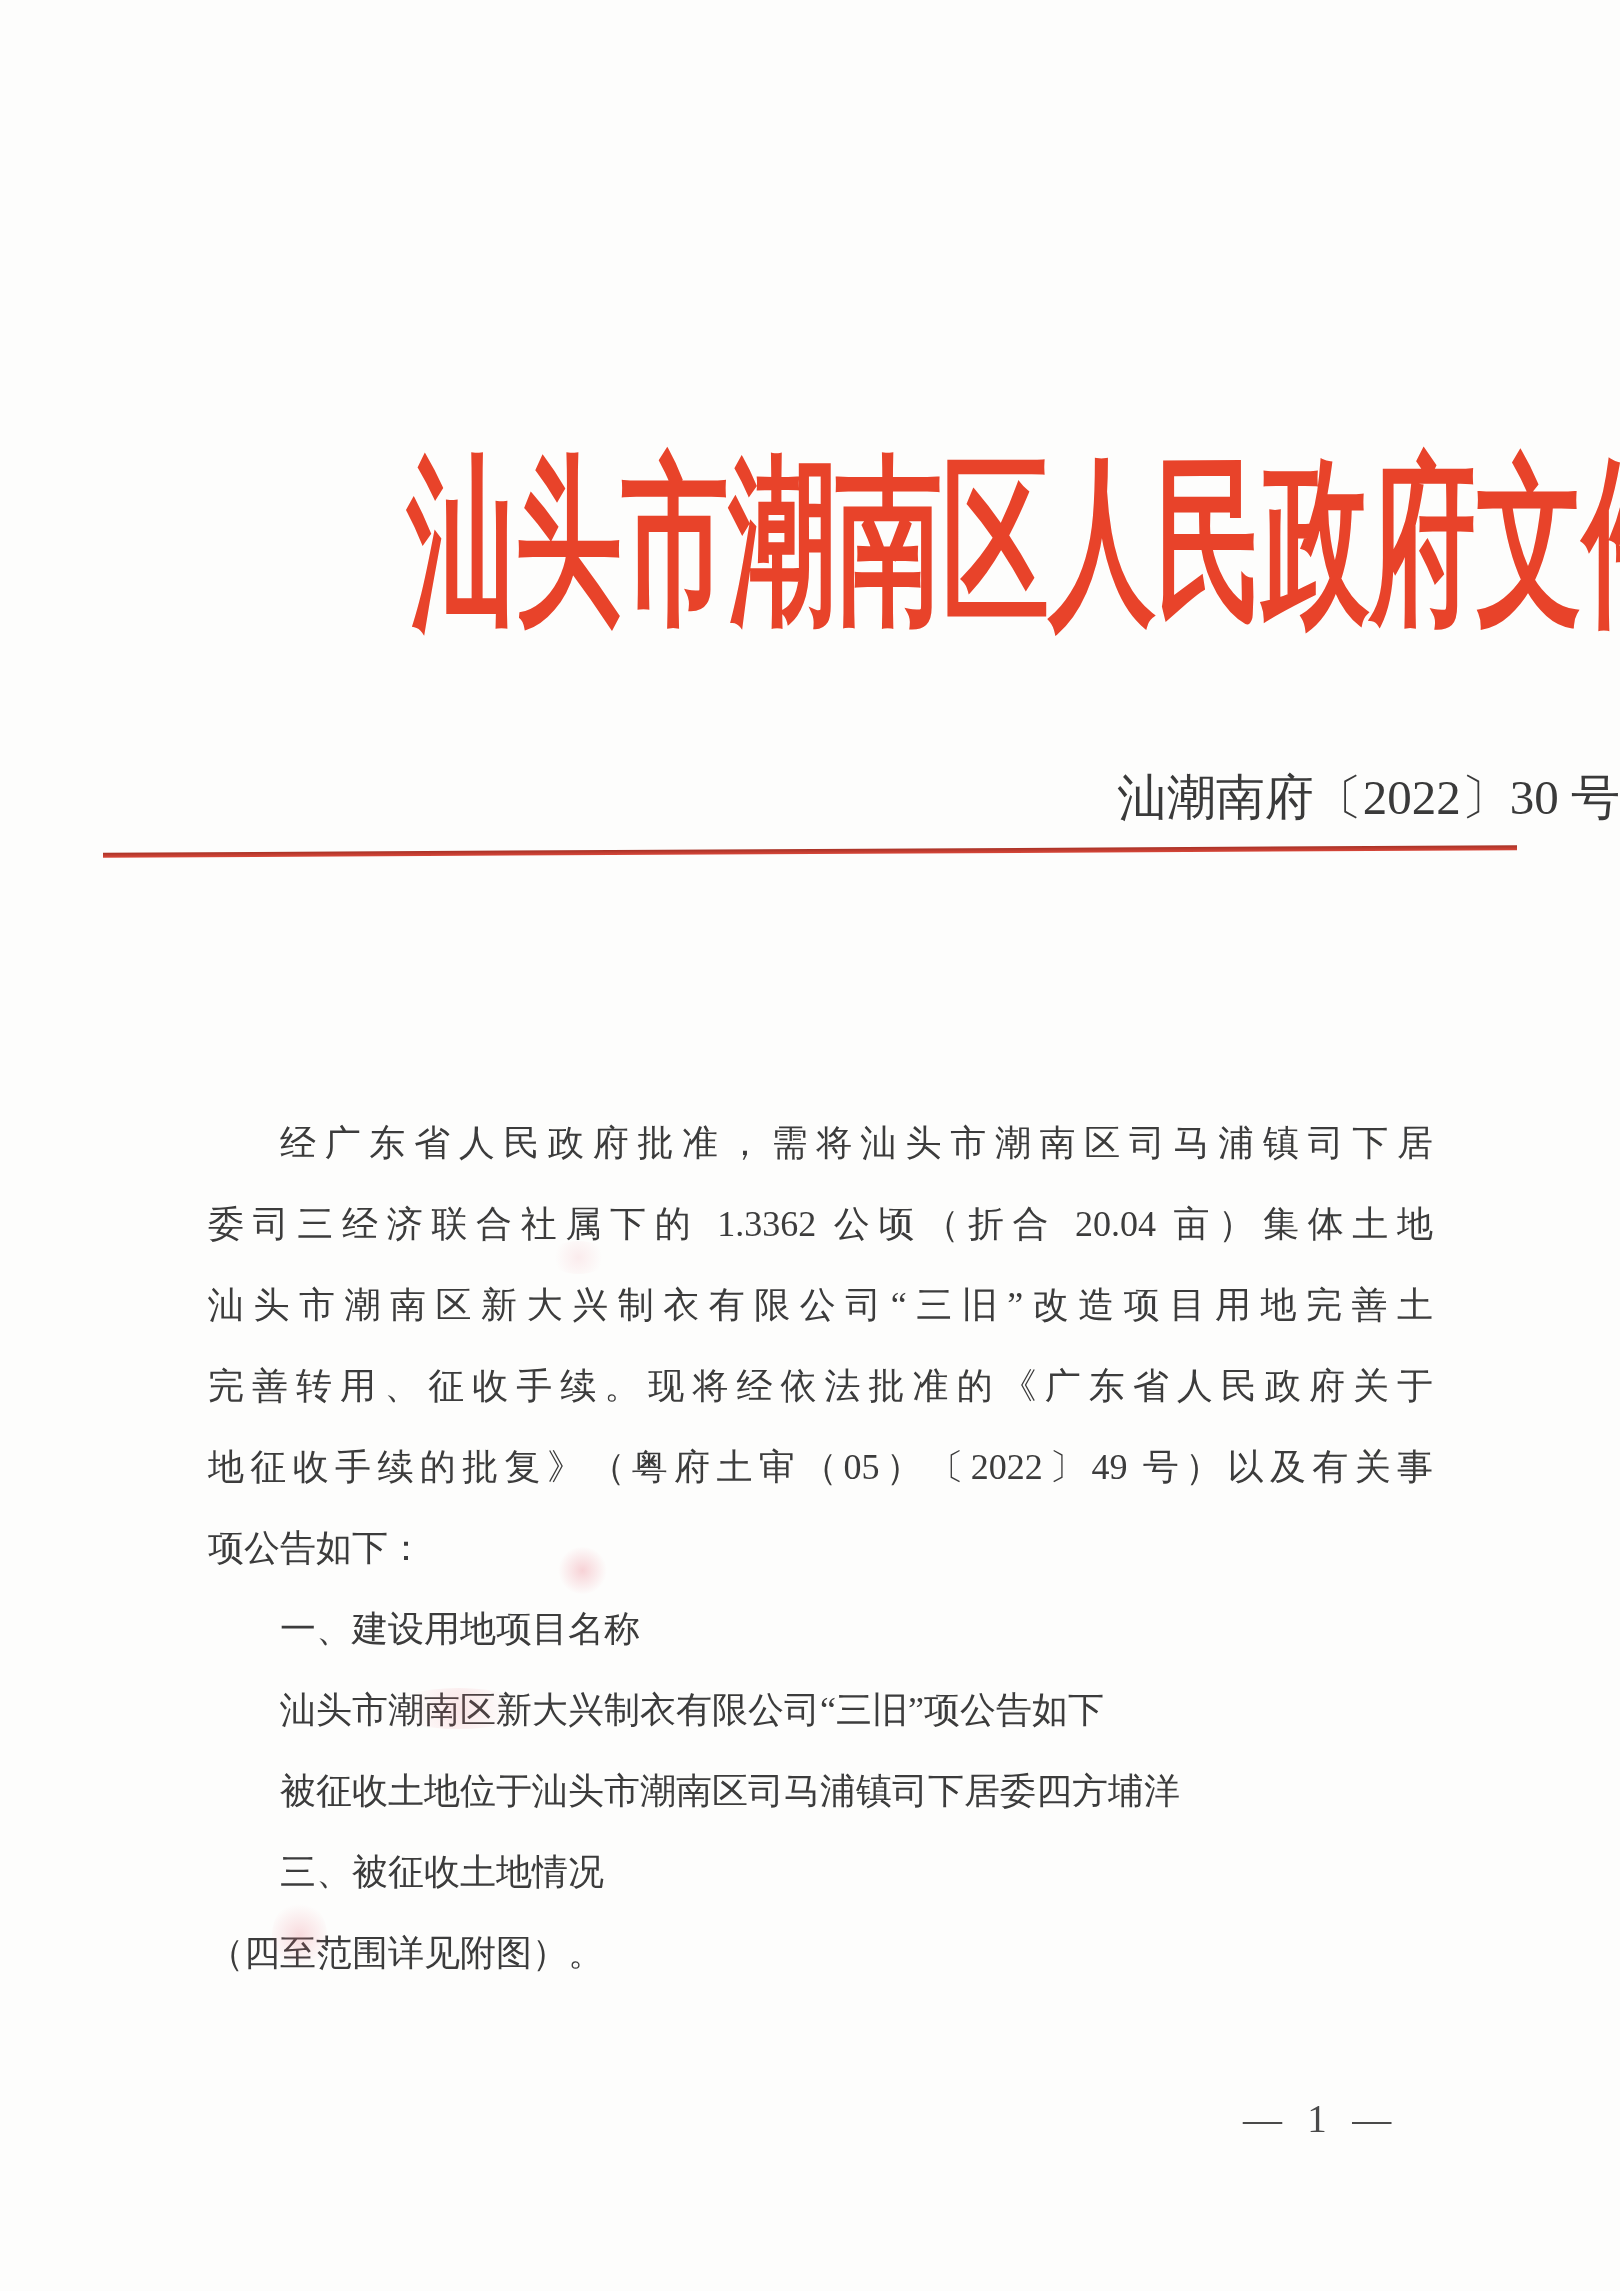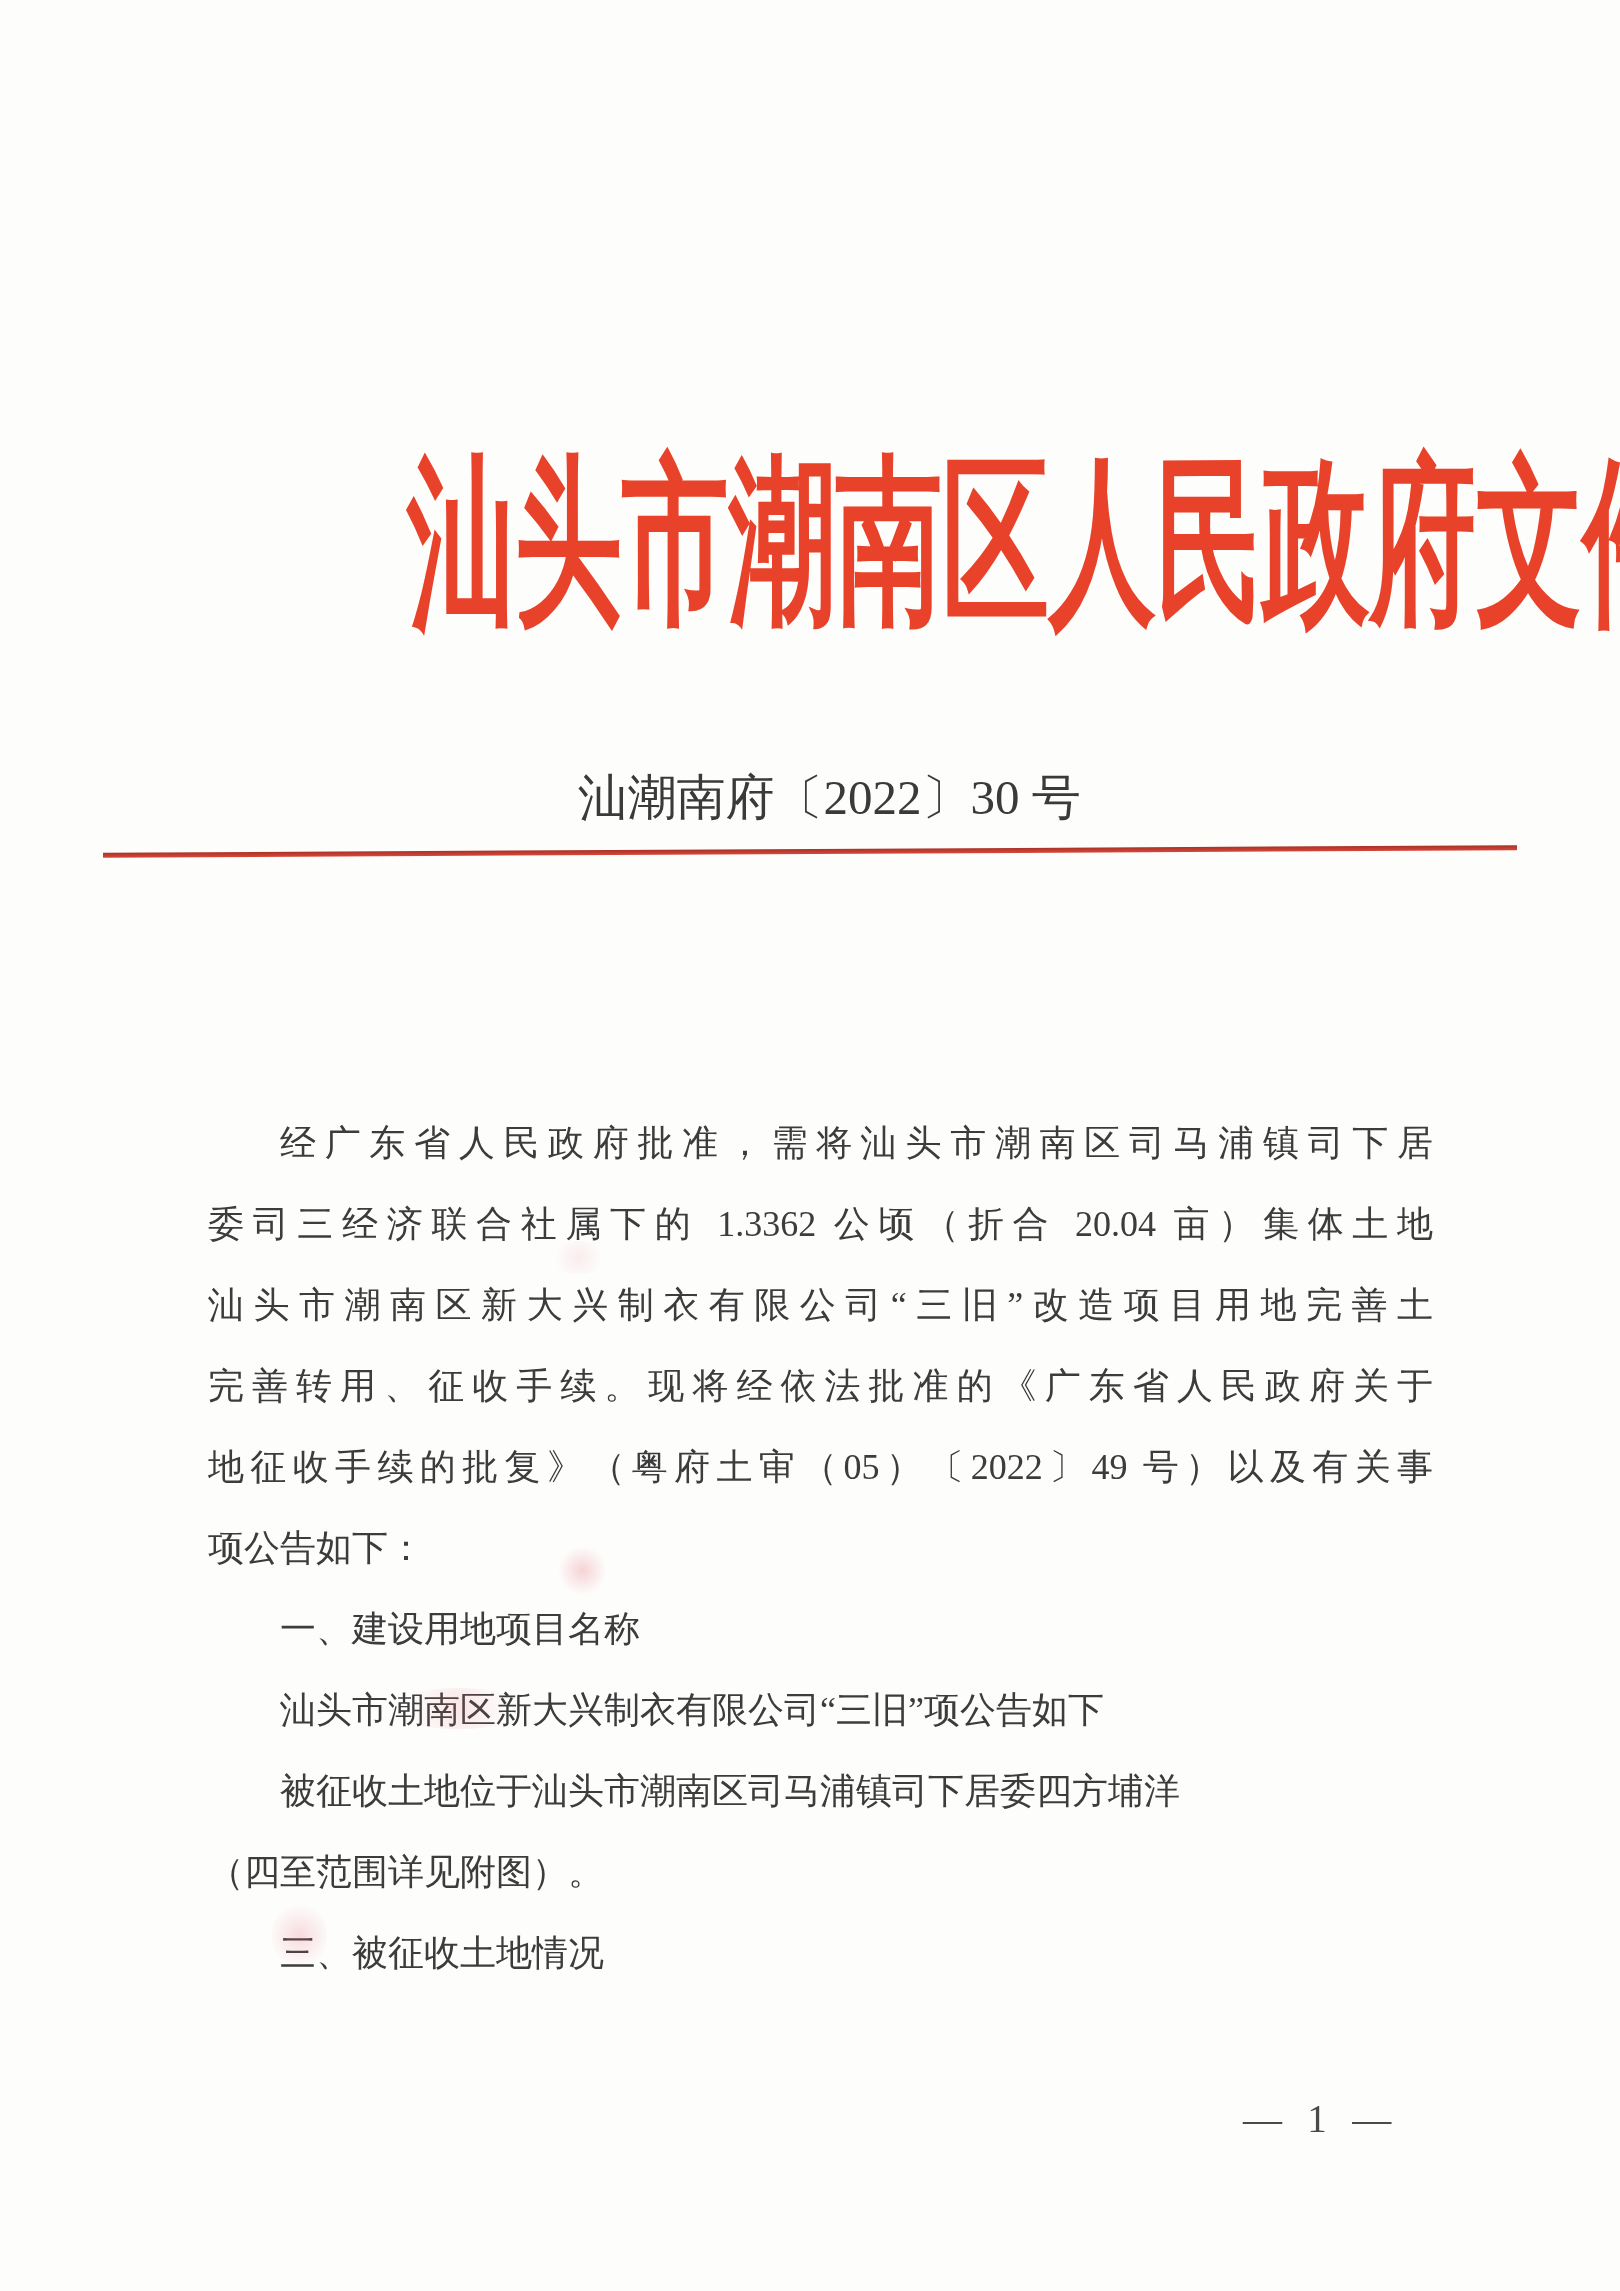--- a/index.html
+++ b/index.html
@@ -29,21 +29,21 @@
     font-size:181px;
     font-weight:bold;
     color:var(--masthead-red);
     transform:translateX(-37px) scaleX(0.59);
     transform-origin:center;
     letter-spacing:0;
   }
   
   .doc-number{
     position:absolute;top:769px;left:0;width:100%;
-    text-align:center;
+    text-align:right;
     padding-left:39px;
     font-size:49px;line-height:1.2;
     color:#3a3a3a;
   }
   
   .red-divider{
     position:absolute;top:849px;left:103px;width:1414px;height:4.9px;
     background:linear-gradient(#a83226,#d8473a);
     transform:rotate(-0.3deg);
     transform-origin:center;
@@ -110,22 +110,22 @@
   <div class="body-text" id="body-lines">
       <div class="line indent justify">经广东省人民政府批准，需将汕头市潮南区司马浦镇司下居</div>
       <div class="line justify">委司三经济联合社属下的 1.3362 公顷（折合 20.04 亩）集体土地</div>
       <div class="line justify">汕头市潮南区新大兴制衣有限公司“三旧”改造项目用地完善土</div>
       <div class="line justify">完善转用、征收手续。现将经依法批准的《广东省人民政府关于</div>
       <div class="line justify">地征收手续的批复》（粤府土审（05）〔2022〕49 号）以及有关事</div>
       <div class="line">项公告如下：</div>
       <div class="line indent">一、建设用地项目名称</div>
       <div class="line indent">汕头市潮南区新大兴制衣有限公司“三旧”项公告如下</div>
       <div class="line indent">被征收土地位于汕头市潮南区司马浦镇司下居委四方埔洋</div>
+      <div class="line indent">三、被征收土地情况</div>
       <div class="line">（四至范围详见附图）。</div>
-      <div class="line indent">三、被征收土地情况</div>
     </div>
 
   <div class="page-number">— 1 —</div>
 
   <div class="smudge s1"></div>
   <div class="smudge s2"></div>
   <div class="smudge s3"></div>
   <div class="smudge s4"></div>
 
 </div>

